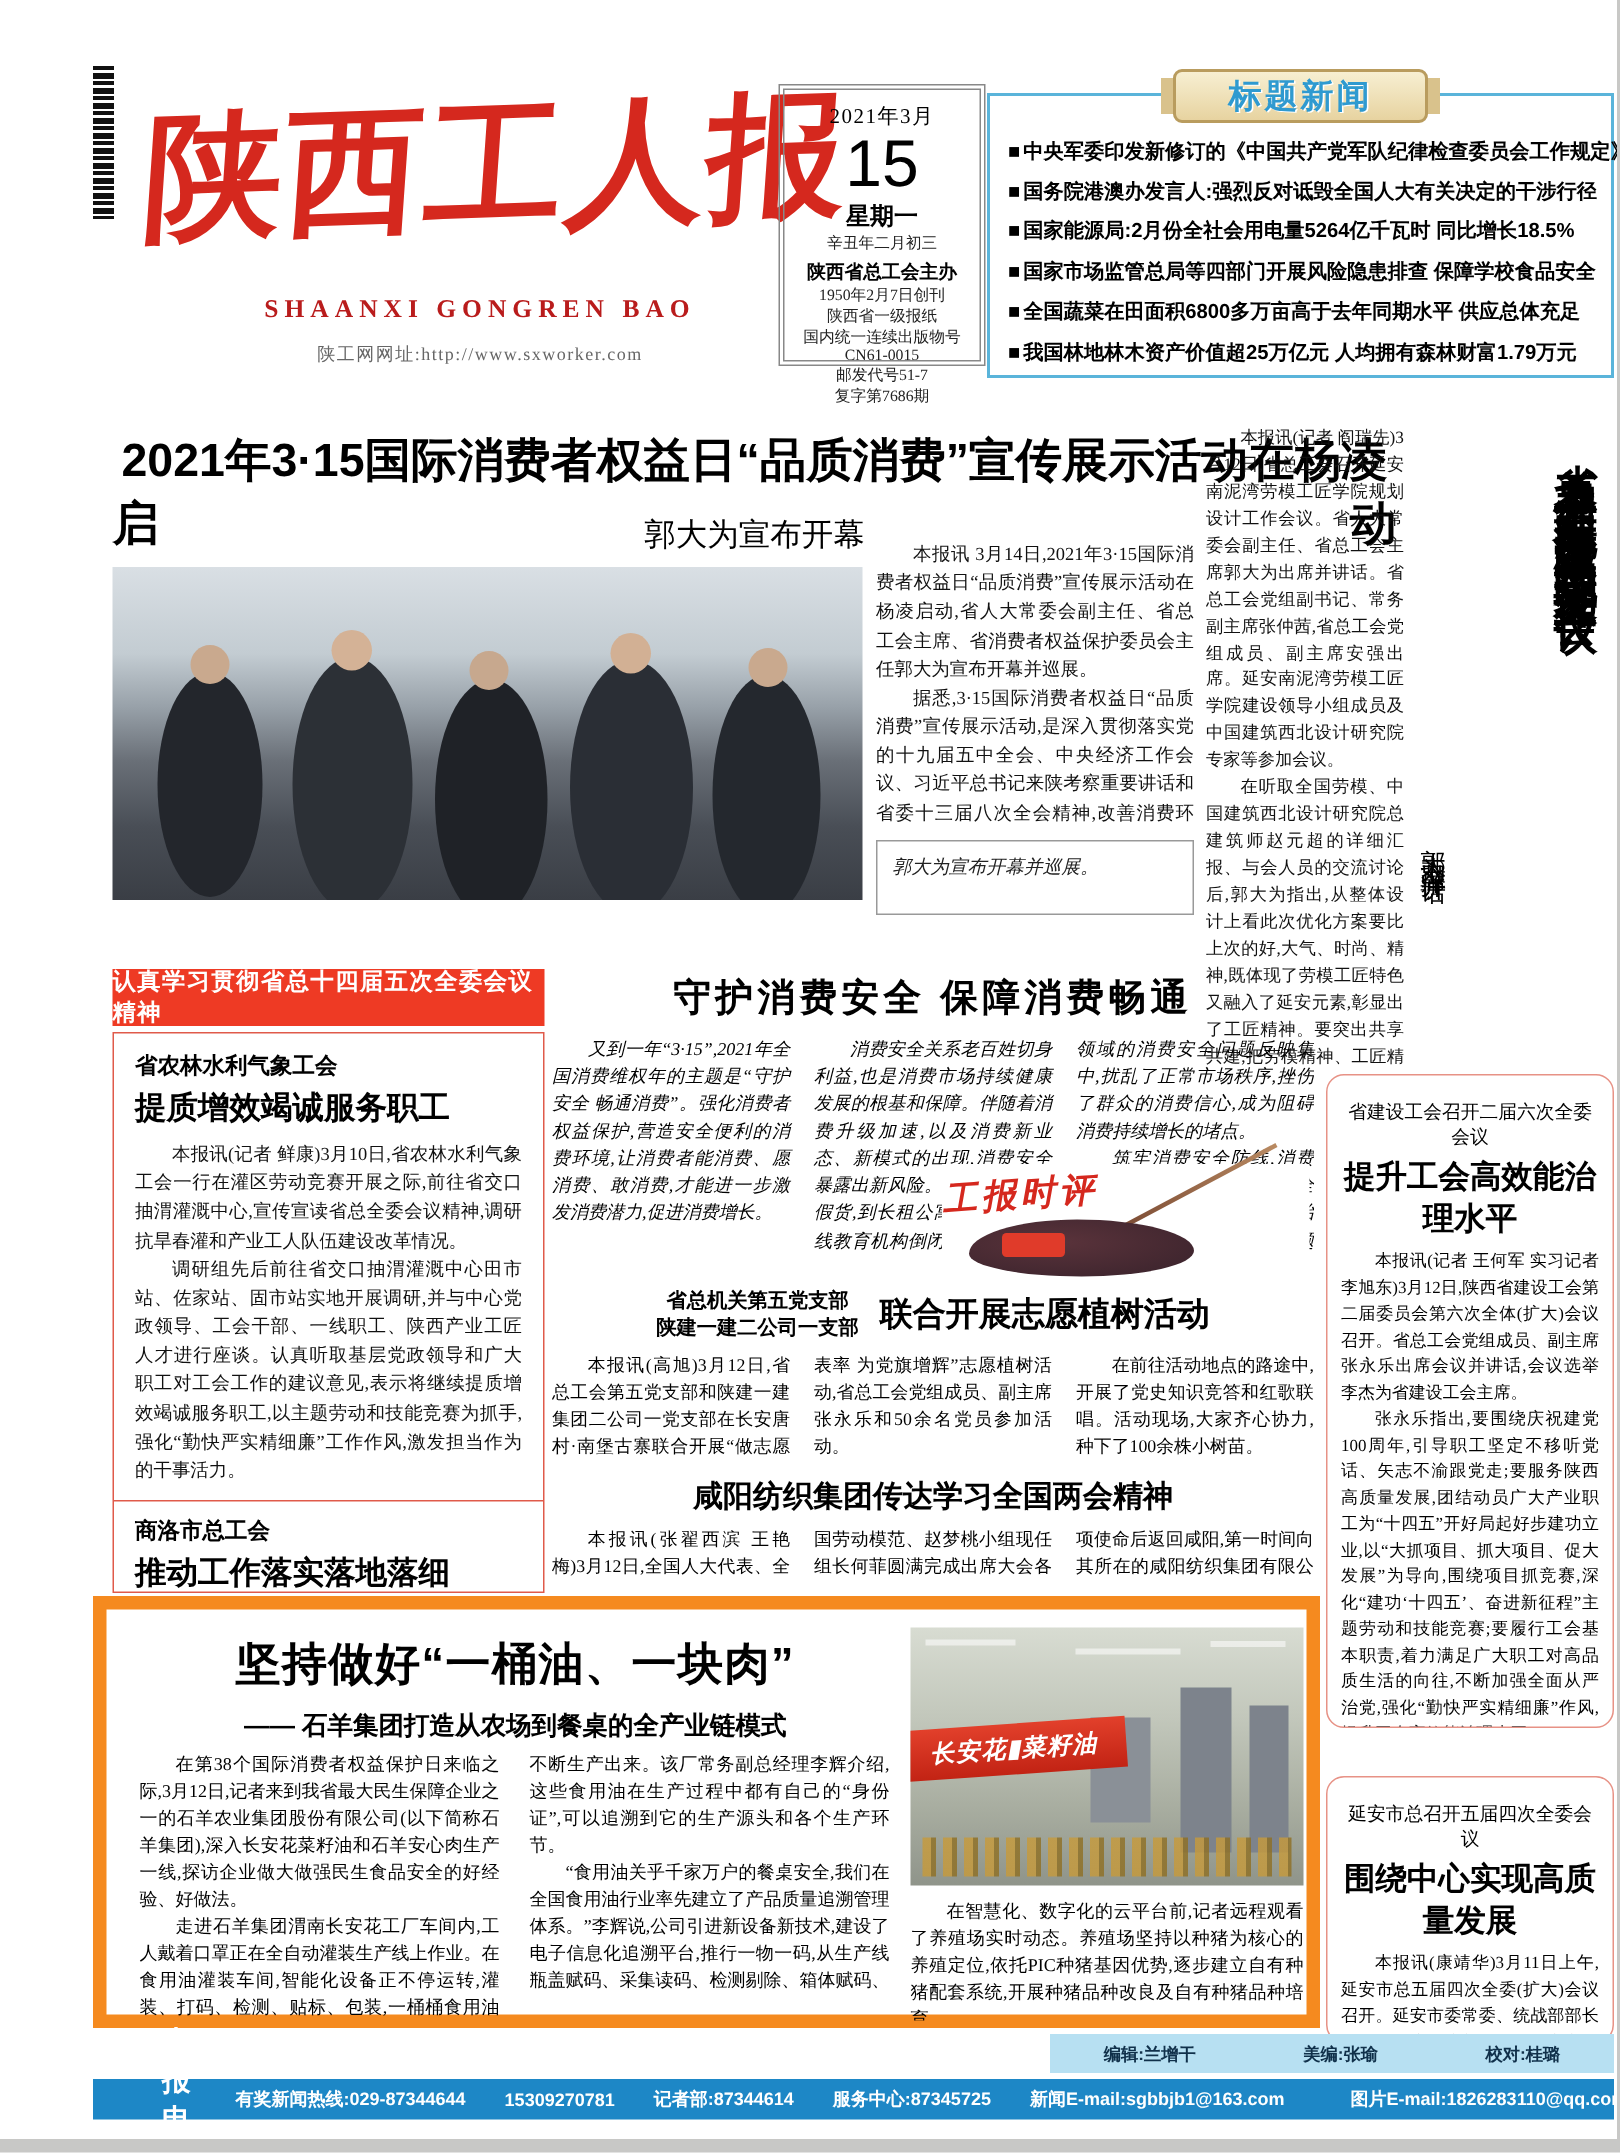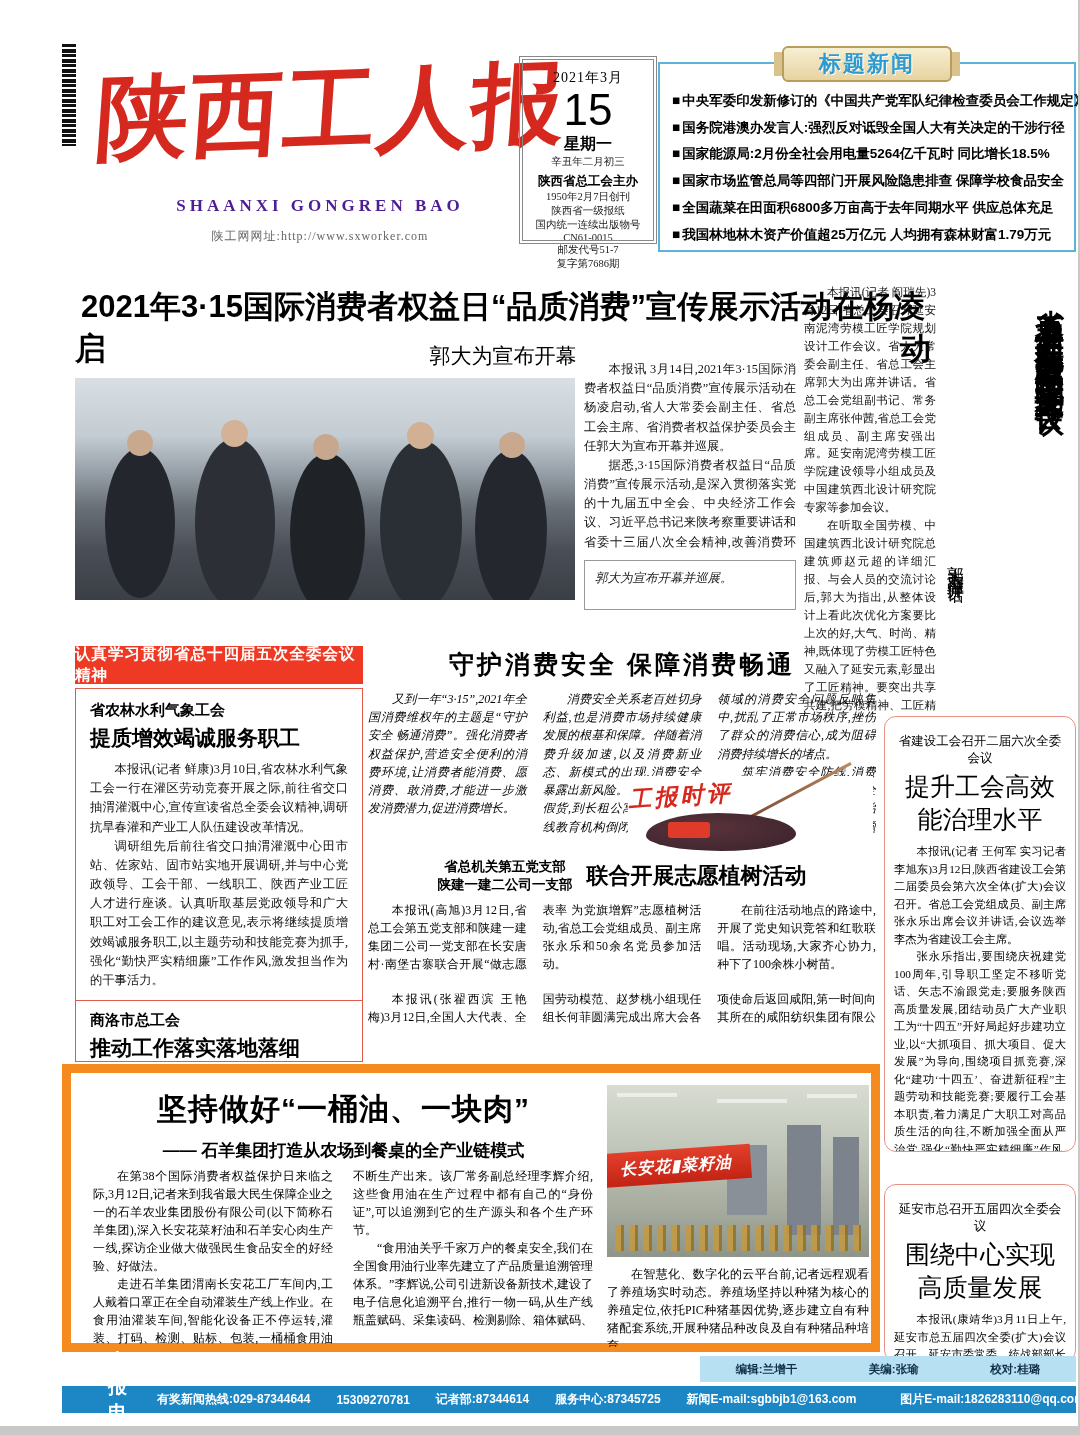--- a/index.html
+++ b/index.html
@@ -8,21 +8,21 @@
   #page { position:relative; width:1078px; height:1426px; background:#ffffff; overflow:hidden; }
   .abs { position:absolute; }
   .sans { font-family:"Liberation Sans", sans-serif; }
   .serif { font-family:"Liberation Serif", serif; }
   .just { text-align:justify; }
   .center { text-align:center; }
 
   
   .barcode { background:repeating-linear-gradient(180deg,#111 0 3px,#fff 3px 5px,#111 5px 9px,#fff 9px 10px); }
   .mast-title { color:#d5281e; font-size:92px; font-weight:bold; font-family:"DejaVu Serif", serif; transform:rotate(-2deg) skewX(-6deg); white-space:nowrap; letter-spacing:2px; }
-  .mast-en { color:#4c1d95; font-weight:bold; font-size:17px; letter-spacing:4px; font-family:"Liberation Serif", serif; }
+  .mast-en { color:#b91c1c; font-weight:bold; font-size:17px; letter-spacing:4px; font-family:"Liberation Serif", serif; }
   .mast-web { color:#666; font-size:12px; letter-spacing:1px; }
 
   .datebox { border:1px solid #888; outline:1px solid #888; outline-offset:-4px; padding:12px 6px 6px; text-align:center; }
   .datebox .dm { font-size:14px; letter-spacing:1px; }
   .datebox .dd { font-size:44px; line-height:1.05; font-family:"Liberation Sans", sans-serif; }
   .datebox .dw { font-size:16px; font-weight:bold; margin-top:1px; }
   .datebox .ds { font-size:10.5px; margin-top:0; color:#222; }
   .datebox .dorg { font-size:12.5px; font-weight:bold; margin-top:4px; }
 
   .newsbox { border:2px solid #5ab4da; padding:24px 10px 6px 12px; }
@@ -61,21 +61,21 @@
   .inkstone .pad { position:absolute; left:22px; top:9px; width:42px; height:16px; background:#e03b2a; border-radius:3px; }
   .pen { position:absolute; width:120px; height:3px; background:linear-gradient(90deg,#7a4a33,#b98a62); transform:rotate(-28deg); }
 
   .hl-sm { font-size:22px; font-weight:bold; font-family:"Liberation Sans", sans-serif; }
   .cols3 { column-count:3; column-gap:16px; font-size:11.9px; line-height:1.5; }
   .cols3 p { text-indent:2em; }
 
   
   .round-box { border:1.5px solid #e79286; border-radius:12px; padding:16px 9px 8px; }
   .rb-kicker { font-size:12.5px; text-align:center; font-family:"Liberation Sans", sans-serif; }
-  .rb-hl { font-size:25px; font-weight:normal; text-align:center; font-family:"Liberation Sans", sans-serif; margin:3px 0 7px; }
+  .rb-hl { font-size:21px; font-weight:bold; text-align:center; font-family:"Liberation Sans", sans-serif; margin:3px 0 7px; }
   .rb-body { font-size:11.3px; line-height:1.55; text-align:justify; }
   .rb-body p { text-indent:2em; }
   .editors { background:#b7e0f2; color:#10304a; font-weight:bold; font-size:11.5px; display:flex; align-items:center; justify-content:space-around; font-family:"Liberation Sans", sans-serif; }
 
   
   .feature { border:9px solid #f58a1f; background:#fff; }
   .feat-hl { font-size:30px; font-weight:bold; font-family:"Liberation Sans", sans-serif; text-align:center; letter-spacing:1px; }
   .feat-sub { font-size:17px; font-weight:bold; font-family:"Liberation Sans", sans-serif; text-align:center; margin-top:10px; }
   .feat-body { column-count:2; column-gap:20px; font-size:12px; line-height:1.5; text-align:justify; }
   .feat-body p, .feat-col3 p { text-indent:2em; }
@@ -199,20 +199,21 @@
       <div class="hl-sm">联合开展志愿植树活动</div>
     </div>
     <div class="cols3 just" style="margin-top:8px;height:82px;overflow:hidden;">
       <p>本报讯(高旭)3月12日,省总工会第五党支部和陕建一建集团二公司一党支部在长安唐村·南堡古寨联合开展“做志愿表率 为党旗增辉”志愿植树活动,省总工会党组成员、副主席张永乐和50余名党员参加活动。</p>
       <p>在前往活动地点的路途中,开展了党史知识竞答和红歌联唱。活动现场,大家齐心协力,种下了100余株小树苗。</p>
 
     </div>
   </div>
 
   <div class="abs" style="left:368px;top:984px;width:508px;">
+    <div class="hl-sm center" style="font-size:20px;">咸阳纺织集团传达学习全国两会精神</div>
     <div class="cols3 just" style="margin-top:7px;height:50px;overflow:hidden;">
       <p>本报讯(张翟西滨 王艳梅)3月12日,全国人大代表、全国劳动模范、赵梦桃小组现任组长何菲圆满完成出席大会各项使命后返回咸阳,第一时间向其所在的咸阳纺织集团有限公司干部职工传达全国两会精神。</p>
 
     </div>
   </div>
 
   <div class="abs round-box" style="left:884px;top:716px;width:192px;height:436px;overflow:hidden;">
     <div class="rb-kicker">省建设工会召开二届六次全委会议</div>
     <div class="rb-hl">提升工会高效能治理水平</div>
     <div class="rb-body">

